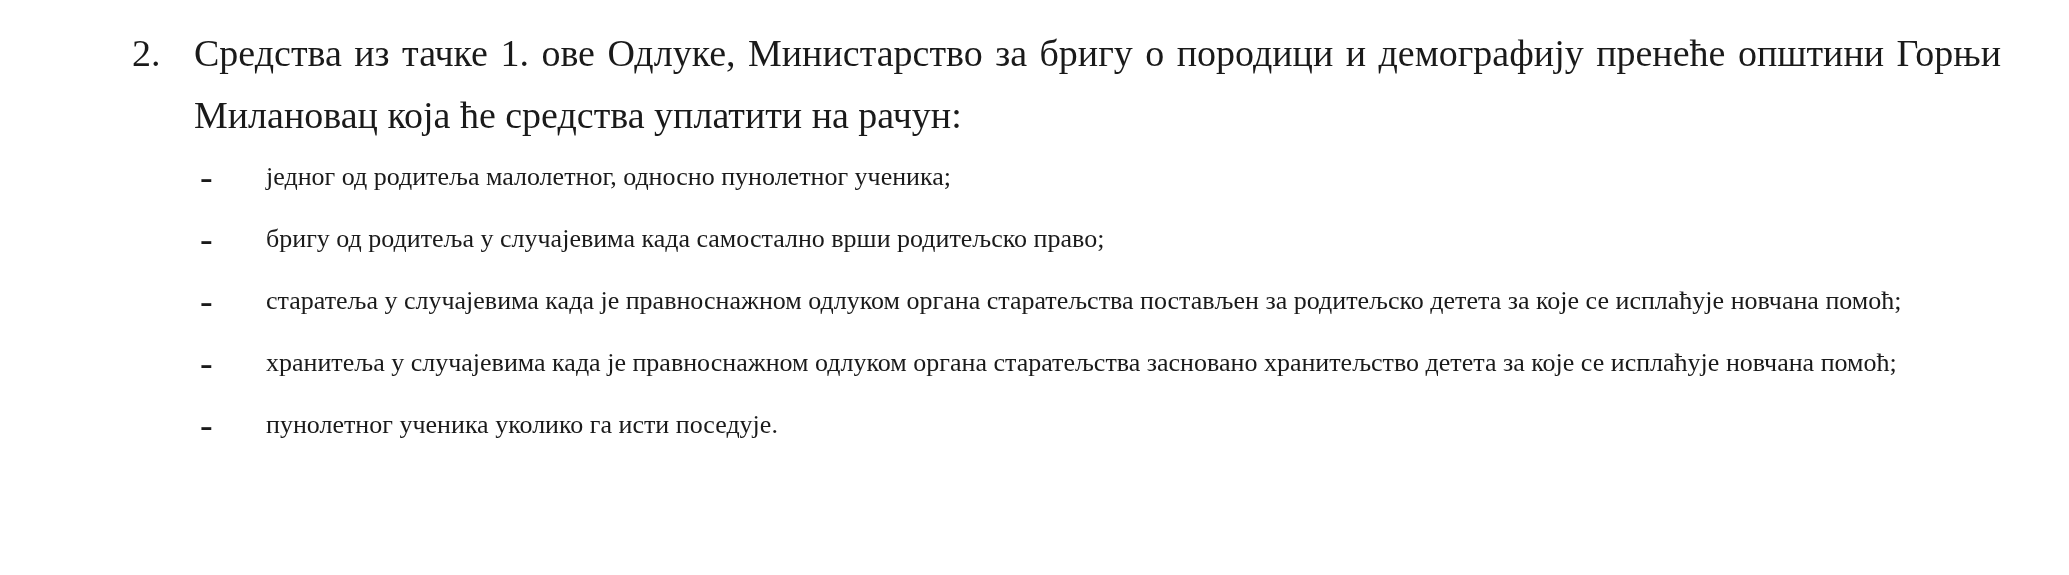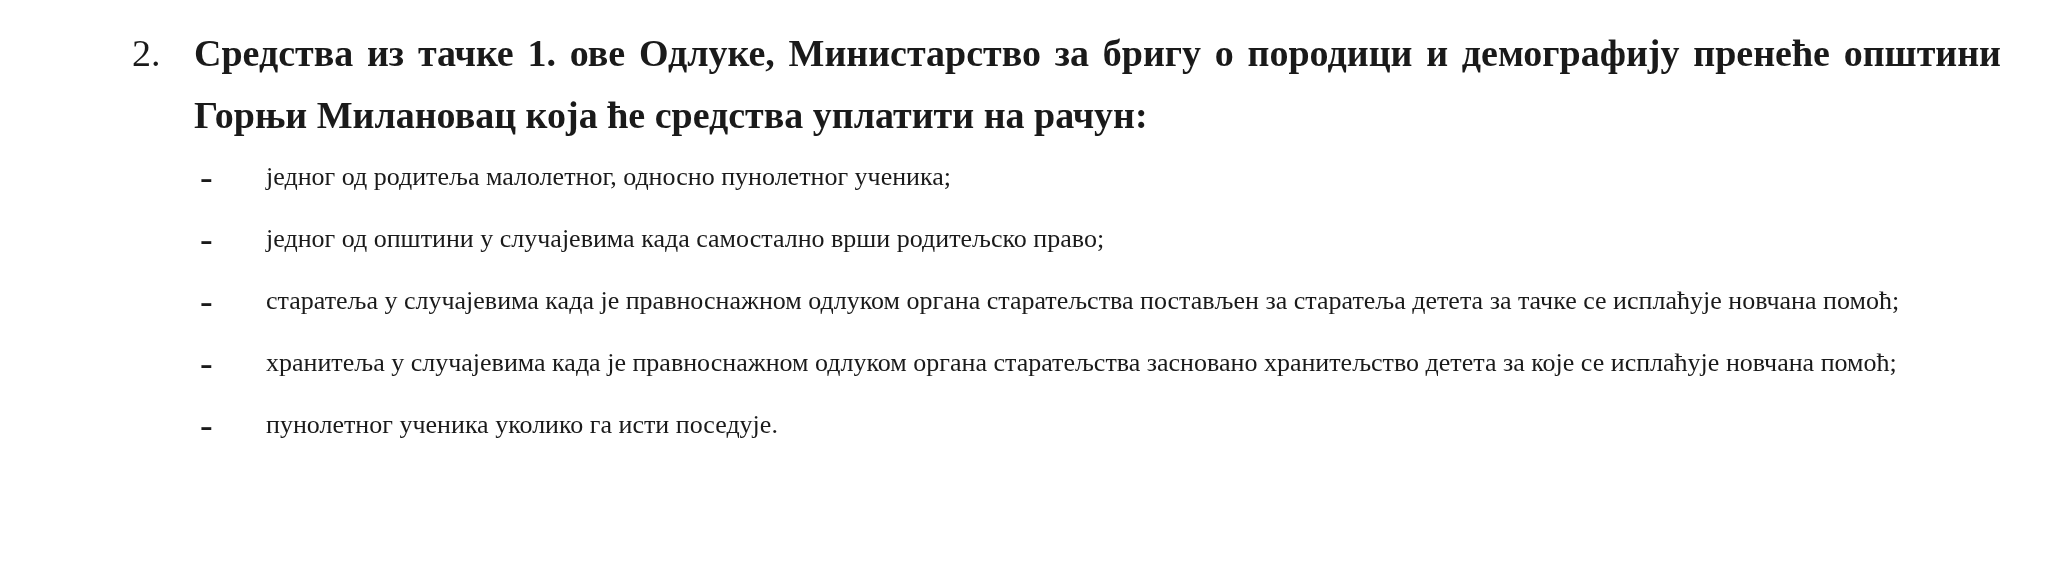--- a/index.html
+++ b/index.html
@@ -37,21 +37,20 @@
   .item-body {
     flex: 1 1 auto;
   }
   .para {
     font-size: 38px;
     line-height: 62px;
     text-align: justify;
     text-justify: inter-word;
     color: #1a1a1a;
     margin: 0;
-    font-weight: bold;
   }
   .bullet-list {
     margin: 0;
     padding: 0;
     list-style: none;
   }
   .bullet-row {
     display: flex;
     align-items: flex-start;
     padding-left: 6px;
@@ -96,26 +95,26 @@
 
       <ul class="bullet-list">
 
         <li class="bullet-row">
           <span class="dash">-</span>
           <span class="bullet-text">једног од родитеља малолетног, односно пунолетног ученика;</span>
         </li>
 
         <li class="bullet-row">
           <span class="dash">-</span>
-          <span class="bullet-text">једног од општини у случајевима када самостално врши родитељско право;</span>
+          <span class="bullet-text">бригу од родитеља у случајевима када самостално врши родитељско право;</span>
         </li>
 
         <li class="bullet-row">
           <span class="dash">-</span>
-          <span class="bullet-text justify-wrap">старатеља у случајевима када је правноснажном одлуком органа старатељства постављен за старатеља детета за тачке се исплаћује новчана помоћ;</span>
+          <span class="bullet-text justify-wrap">старатеља у случајевима када је правноснажном одлуком органа старатељства постављен за родитељско детета за које се исплаћује новчана помоћ;</span>
         </li>
 
         <li class="bullet-row">
           <span class="dash">-</span>
           <span class="bullet-text justify-wrap">хранитеља у случајевима када је правноснажном одлуком органа старатељства засновано хранитељство детета за које се исплаћује новчана помоћ;</span>
         </li>
 
         <li class="bullet-row">
           <span class="dash">-</span>
           <span class="bullet-text">пунолетног ученика уколико га исти поседује.</span>

